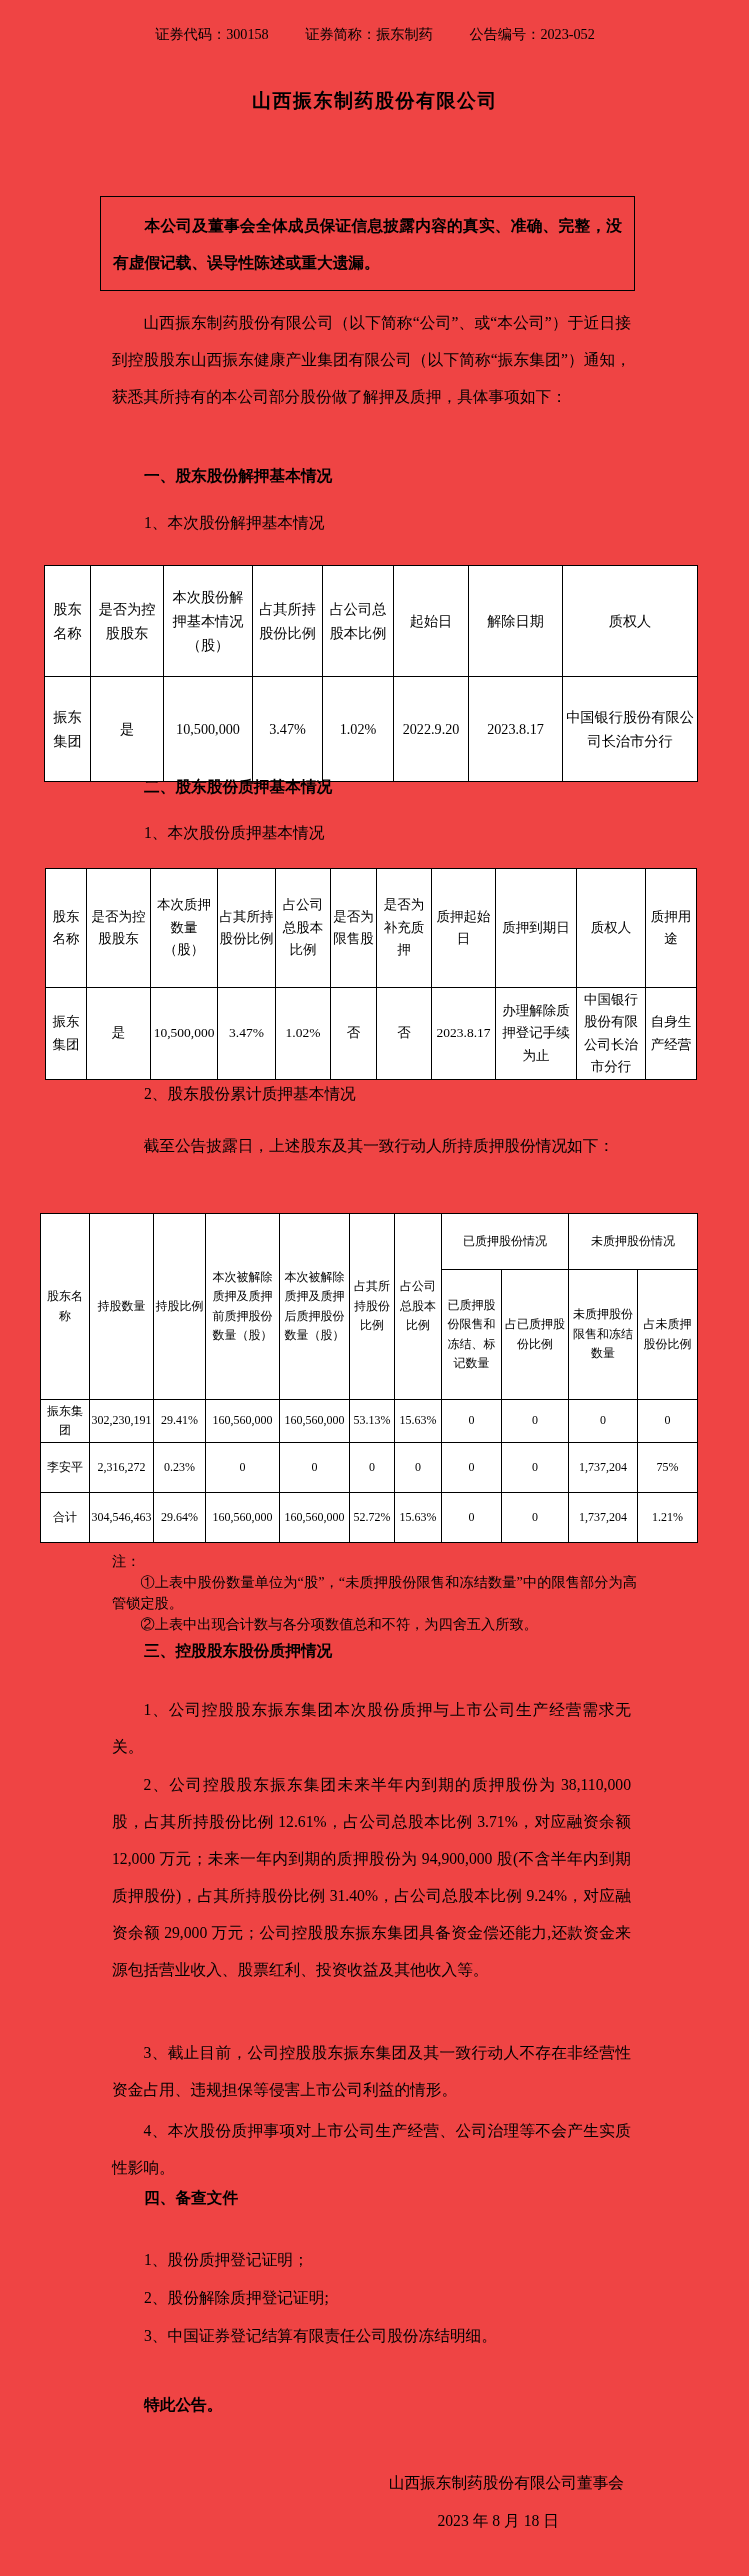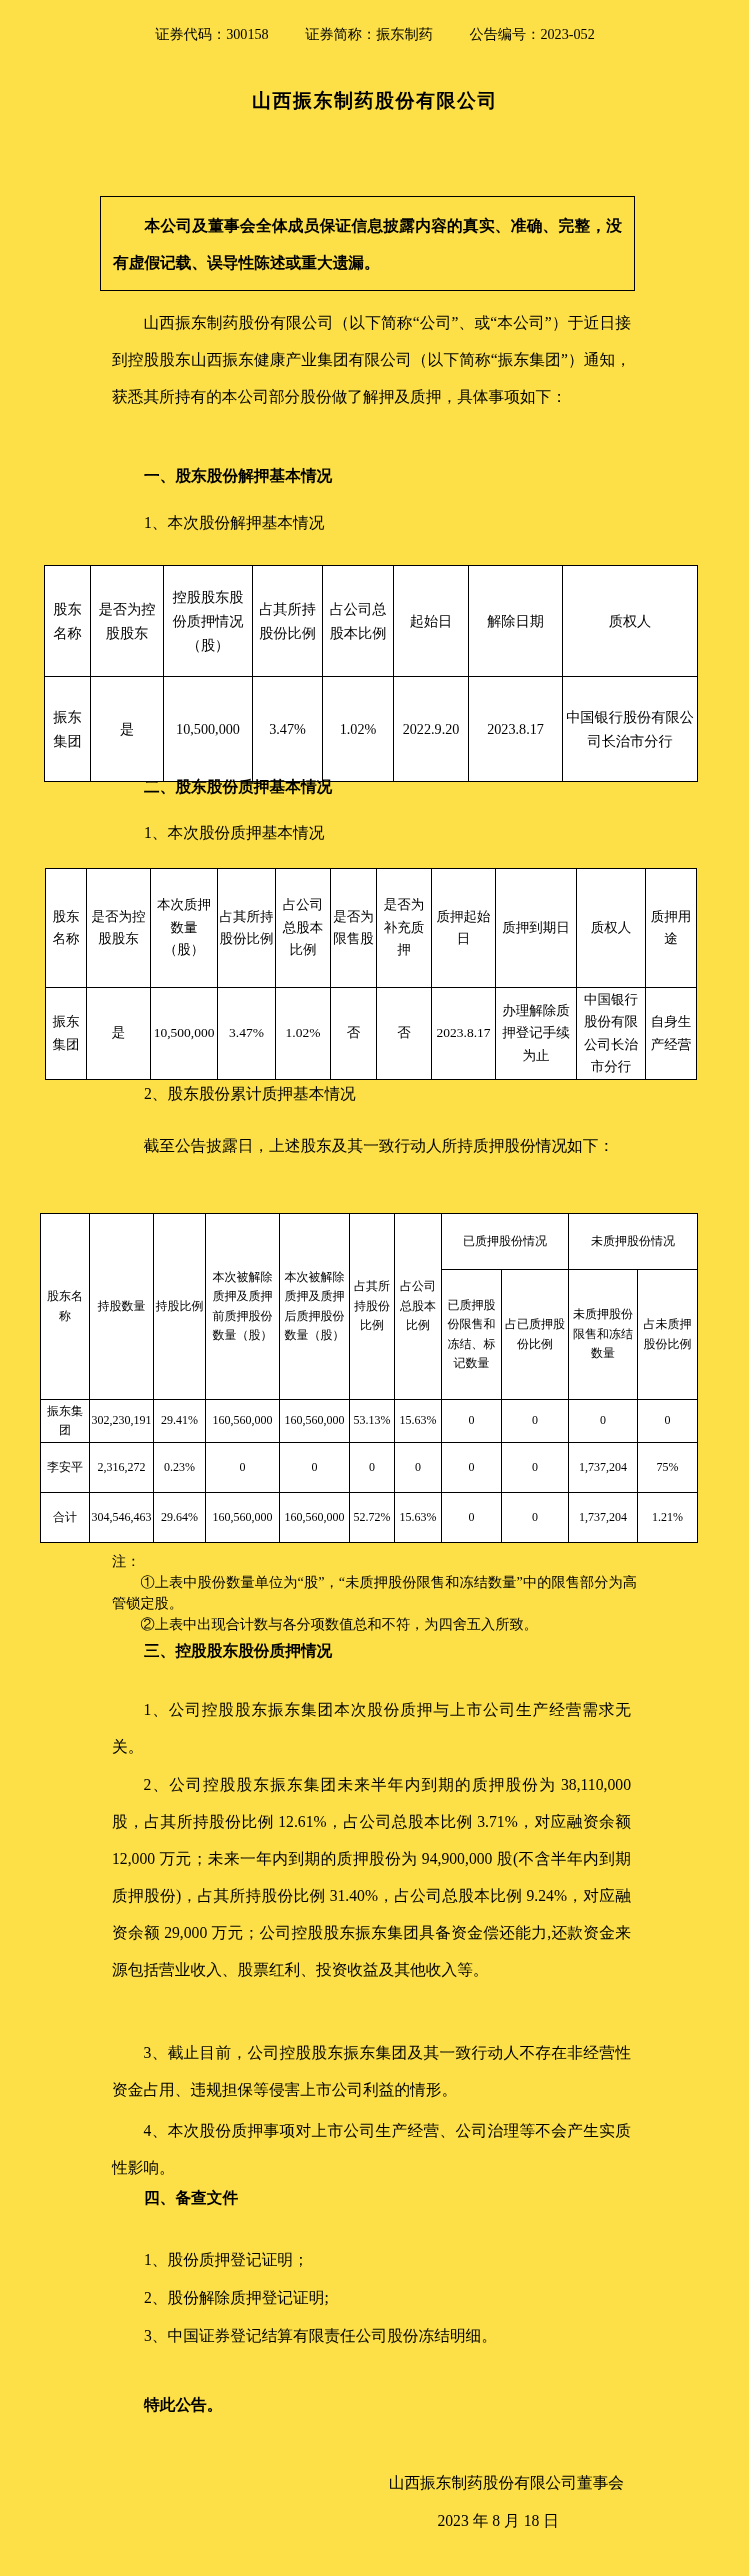--- a/index.html
+++ b/index.html
@@ -1,18 +1,18 @@
 <!DOCTYPE html>
 <html style="font-size:12px"><head>
 <meta charset="utf-8">
 <style>
   html,body{margin:0;padding:0;background:#888;}
   .page{
     position:relative;width:750px;height:2576px;margin:0 auto;
-    background:#fde047;color:#000;
+    background:#ef4444;color:#000;
     font-family:"Liberation Serif","DejaVu Serif",serif;
     overflow:hidden;
   }
   .abs{position:absolute;}
   .meta{top:25px;left:0;width:750px;text-align:center;font-size:14.2px;}
   .meta span{margin:0 16.5px;white-space:nowrap;}
   .title{left:0;width:750px;text-align:center;font-size:19px;font-weight:bold;letter-spacing:1.5px;}
   .t-line1{top:88px;}
   .t-line2{top:124px;}
   .declaration-box{
@@ -97,21 +97,21 @@
         <col style="width:70px">
       <col style="width:71px">
         <col style="width:75px">
         <col style="width:94px">
         <col style="width:135px">
     </colgroup>
     <tbody>
         <tr class="hrow">
       <th>股东名称</th>
       <th>是否为控股股东</th>
-      <th>控股股东股份质押情况（股）</th>
+      <th>本次股份解押基本情况（股）</th>
       <th>占其所持股份比例</th>
       <th>占公司总股本比例</th>
       <th>起始日</th>
       <th>解除日期</th>
       <th>质权人</th>
     </tr>
     <tr class="drow">
       <td>振东集团</td>
       <td>是</td>
       <td>10,500,000</td>

